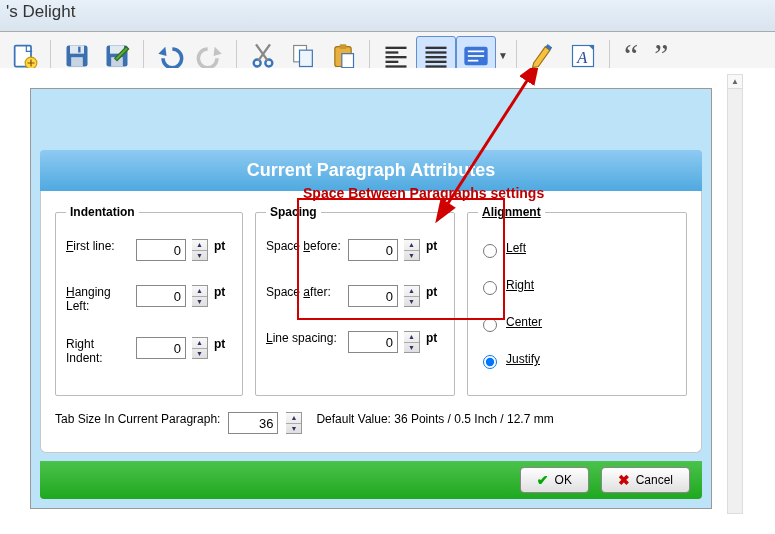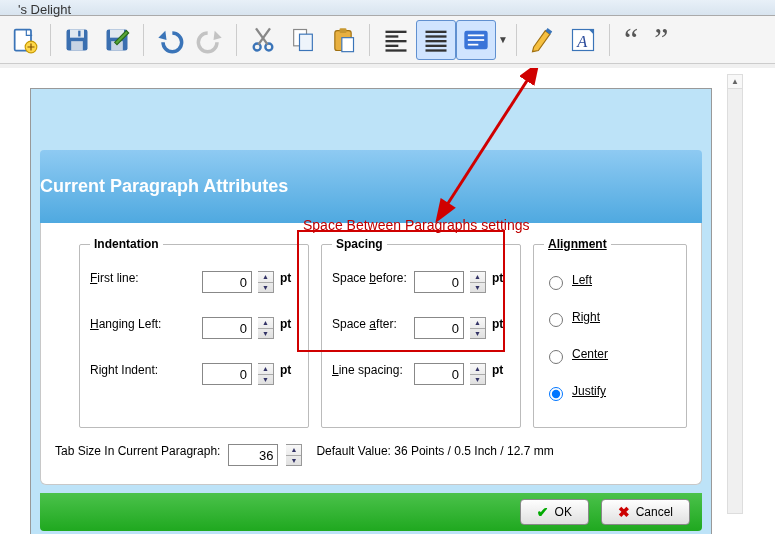--- a/index.html
+++ b/index.html
@@ -8,24 +8,24 @@
     width: 775px;
     height: 534px;
     font-family: Tahoma, Arial, sans-serif;
     font-size: 12px;
     background: #f0f0f0;
     overflow: hidden;
     position: relative;
   }
   .titlebar {
     background: linear-gradient(#e8f0f8, #d8e4ef);
-    height: 16px;
+    height: 32px;
     border-bottom: 1px solid #aaa;
-    padding: 2px 18px;
-    font-size: 13px;
+    padding: 2px 6px;
+    font-size: 17px;
     color: #333;
   }
   .toolbar {
     background: #f5f5f5;
     height: 48px;
     display: flex;
     align-items: center;
     gap: 0;
     padding: 0 4px;
     border-bottom: 1px solid #ccc;
@@ -69,55 +69,56 @@
     margin: 0 0 0 0;
     border: 1px solid #999;
     background: #bde3f8;
     padding: 1px;
   }
   .dlg-title {
     background: linear-gradient(#8ecaf2, #4fa9e0);
     color: white;
     font-weight: bold;
     font-size: 18px;
-    padding: 26px 0;
+    text-align: center;
+    padding: 10px 0;
     margin: 60px 8px 0 8px;
     border-radius: 4px 4px 0 0;
   }
   .dlg-body {
     background: white;
     margin: 0 8px 8px 8px;
     border: 1px solid #c8c8c8;
     border-top: none;
     border-radius: 0 0 6px 6px;
     padding: 14px;
     position: relative;
   }
   .annotation {
     position: absolute;
     color: #c00000;
-    font-weight: normal;
+    font-weight: bold;
     font-size: 14px;
     top: -6px; left: 262px;
   }
   .cols {
     display: flex;
     gap: 12px;
   }
   fieldset {
     border: 1px solid #bbb;
     border-radius: 2px;
     padding: 10px 10px 6px 10px;
     margin: 0;
   }
   legend {
     padding: 0 4px;
     font-weight: bold;
   }
-  .col1 { width: 230px; margin-left: 24px; }
+  .col1 { width: 188px; }
   .col2 { width: 200px; }
   .col3 { flex: 1; text-decoration: underline; }
   .row {
     display: flex;
     margin: 10px 0 24px 0;
     gap: 6px;
   }
   .row:last-child { margin-bottom: 8px; }
   .lbl { flex: 1; text-align: left; }
   .u { text-decoration: underline; }

